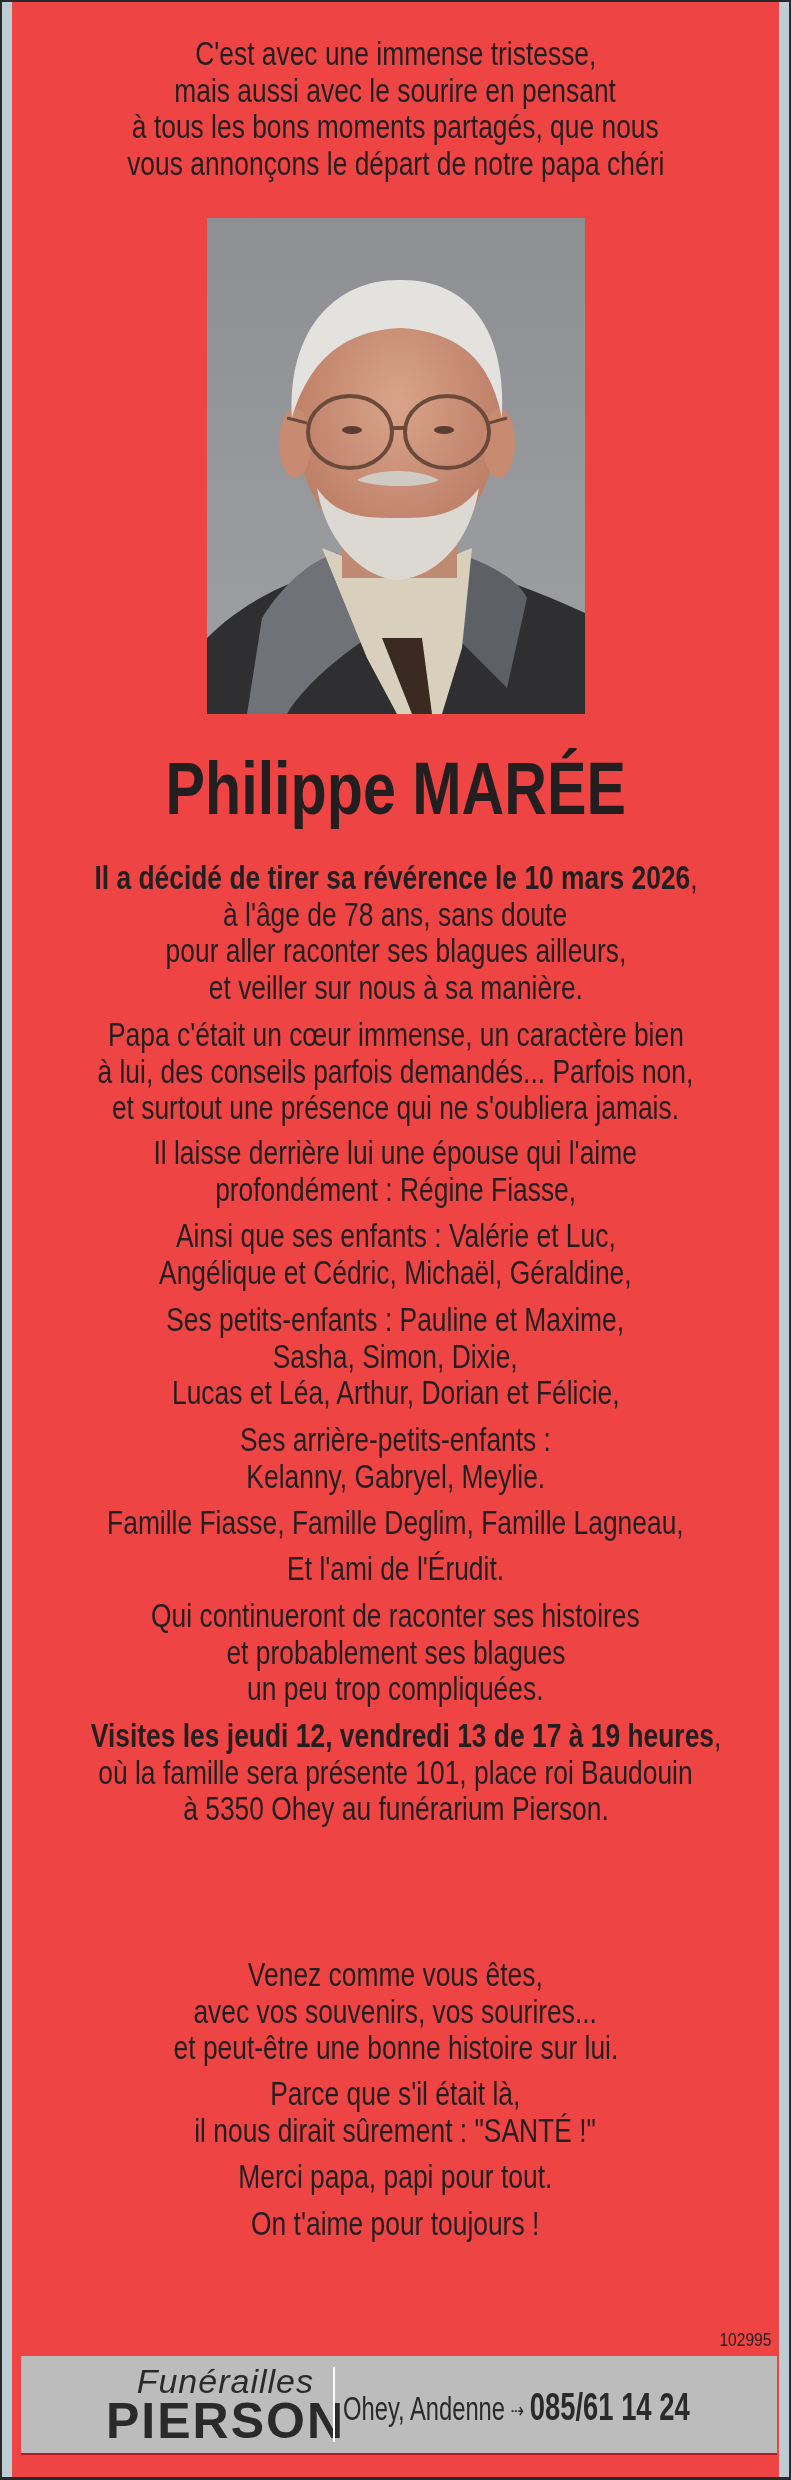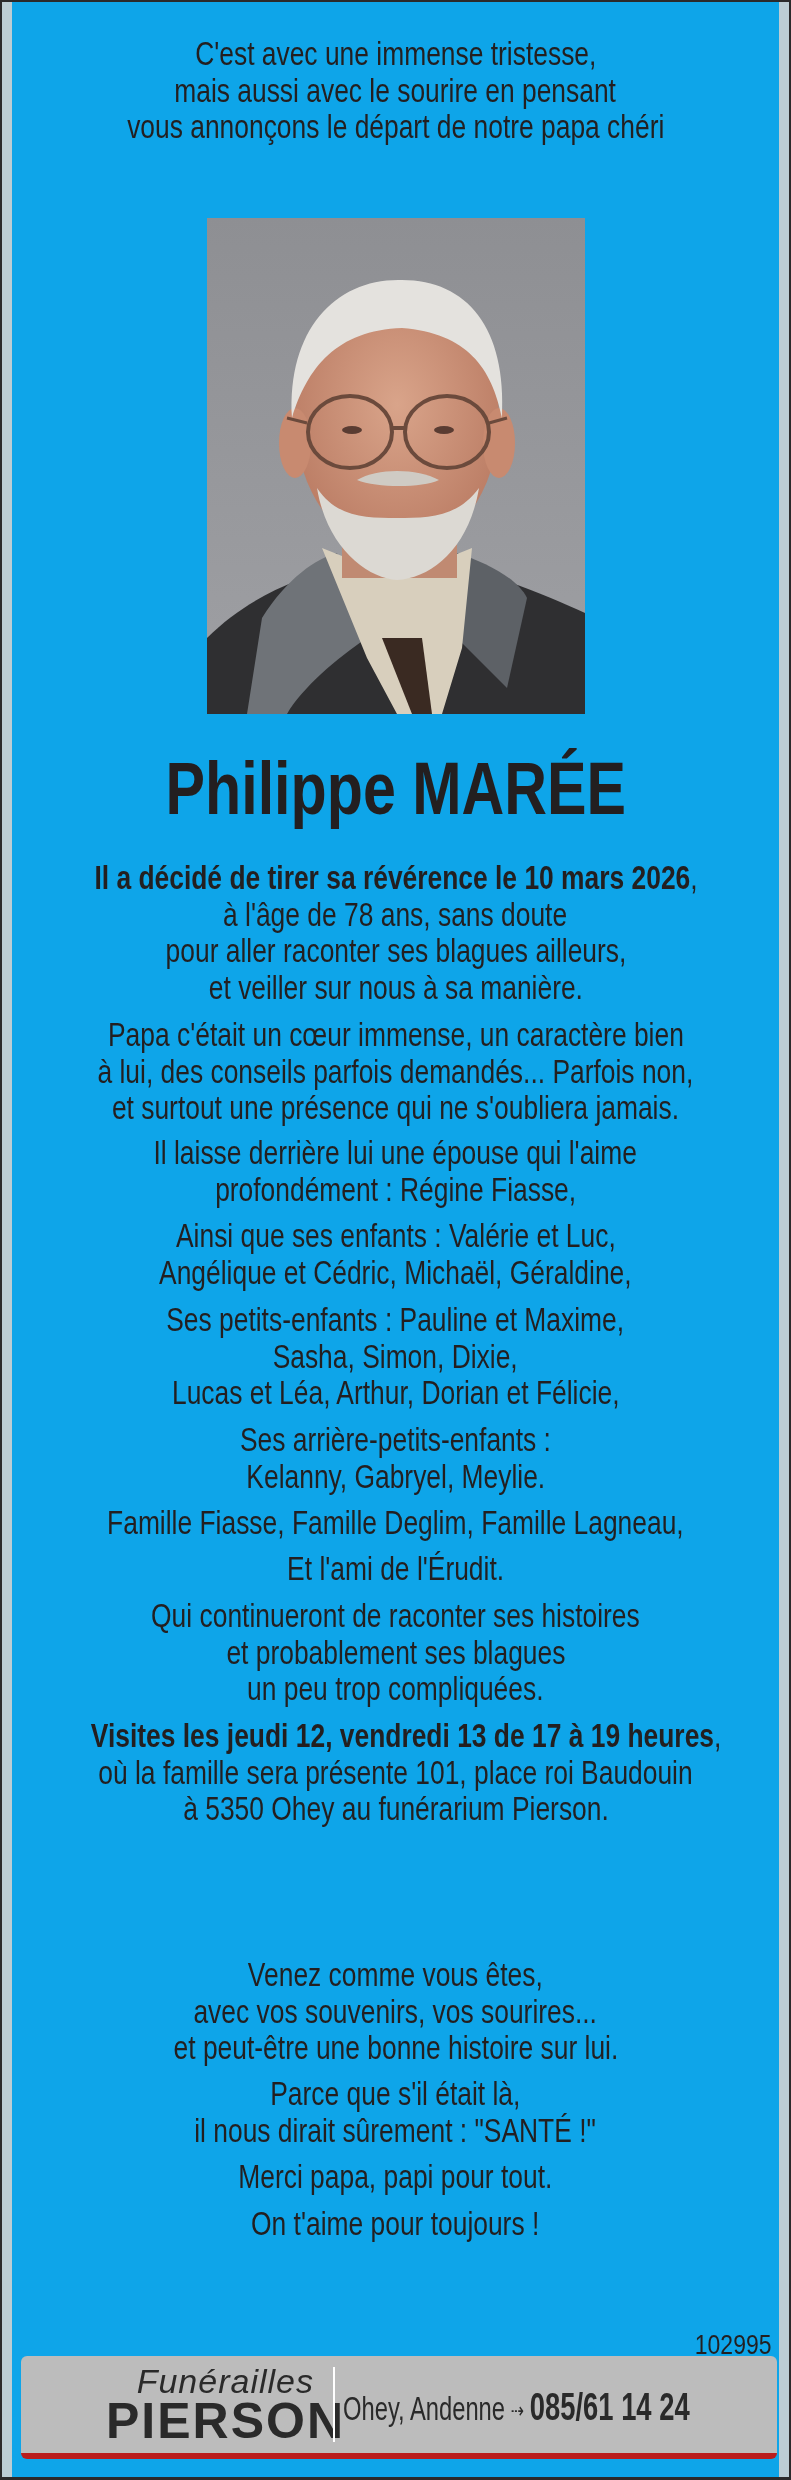--- a/index.html
+++ b/index.html
@@ -4,21 +4,21 @@
 <style>
   html, body { margin: 0; padding: 0; background: #ffffff; }
   body { width: 791px; height: 2480px; position: relative; overflow: hidden; }
   .frame {
     position: absolute; left: 0; top: 0; width: 791px; height: 2480px;
     box-sizing: border-box; border: 2px solid #2b2a2b; border-bottom-width: 3px;
     background: #bccdd4;
   }
   .inner {
     position: absolute; left: 10px; top: 0; right: 10px; bottom: 0;
-    background: #0ea5e9;
+    background: #ef4444;
   }
   .txt {
     position: absolute; left: 0; width: 767px; text-align: center;
     color: #231f20;
     font-family: "Liberation Sans", sans-serif;
     font-size: 33px; line-height: 36.5px;
   }
   .txt .ln { display: block; white-space: nowrap; }
   .txt .ln span.sq { display: inline-block; transform: scaleX(0.80); transform-origin: center; }
   .bold { font-weight: bold; }
@@ -27,26 +27,26 @@
     background: #8f9094; overflow: hidden;
   }
   .name {
     position: absolute; left: 0; width: 767px; top: 742px; text-align: center;
     font-family: "Liberation Sans", sans-serif; font-weight: bold;
     font-size: 74px; line-height: 90px; color: #231f20;
   }
   .name span { display: inline-block; transform: scaleX(0.80); }
   .ref {
     position: absolute; right: 8px; top: 2327px;
-    font-family: "Liberation Sans", sans-serif; font-size: 28px; color: #231f20;
+    font-family: "Liberation Sans", sans-serif; font-size: 19px; color: #231f20;
   }
   .ref span { display: inline-block; transform: scaleX(0.82); transform-origin: right; }
   .footer {
     position: absolute; left: 9px; top: 2354px; width: 756px; height: 97px;
-    background: #bcbcbc; border-bottom: 6px solid #b91c1c; border-radius: 6px;
+    background: #bcbcbc; border-bottom: 2px solid #b91c1c;
   }
   .footer .brand-top {
     position: absolute; left: 0; width: 293px; top: 6px; text-align: right;
     font-family: "Liberation Sans", sans-serif; font-style: italic;
     font-size: 34px; color: #2a2a2a; letter-spacing: 1px;
   }
   .footer .brand-main {
     position: absolute; left: 0; width: 297px; top: 36px; text-align: right;
     font-family: "Liberation Sans", sans-serif; font-weight: bold;
     font-size: 50px; color: #2a2a2a; letter-spacing: 2px; padding-left: 27px;
@@ -64,20 +64,21 @@
 </style>
 </head>
 <body>
 
 <div class="frame">
   <div class="inner">
 
     <div class="txt" style="top:34px;">
       <span class="ln"><span class="sq">C'est avec une immense tristesse,</span></span>
       <span class="ln"><span class="sq">mais aussi avec le sourire en pensant</span></span>
+      <span class="ln"><span class="sq">à tous les bons moments partagés, que nous</span></span>
       <span class="ln"><span class="sq">vous annonçons le départ de notre papa chéri</span></span>
     </div>
 
     <div class="photo" title="Portrait of Philippe Marée">
       <svg width="378" height="496" viewBox="0 0 378 496" xmlns="http://www.w3.org/2000/svg">
         <defs>
           <linearGradient id="bg" x1="0" y1="0" x2="0" y2="1">
             <stop offset="0" stop-color="#8e8f93"></stop>
             <stop offset="1" stop-color="#9fa0a4"></stop>
           </linearGradient>

